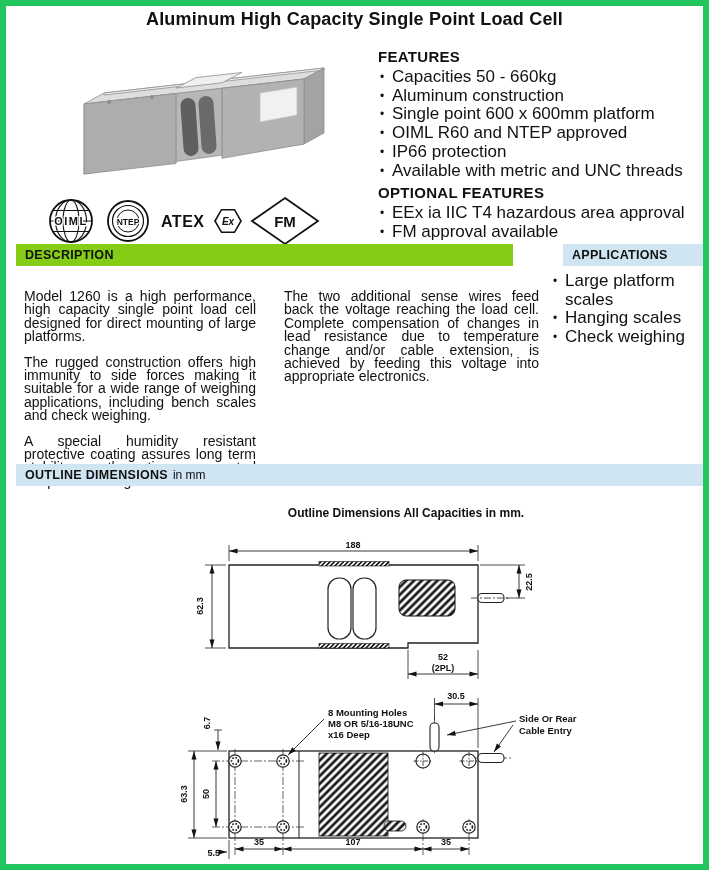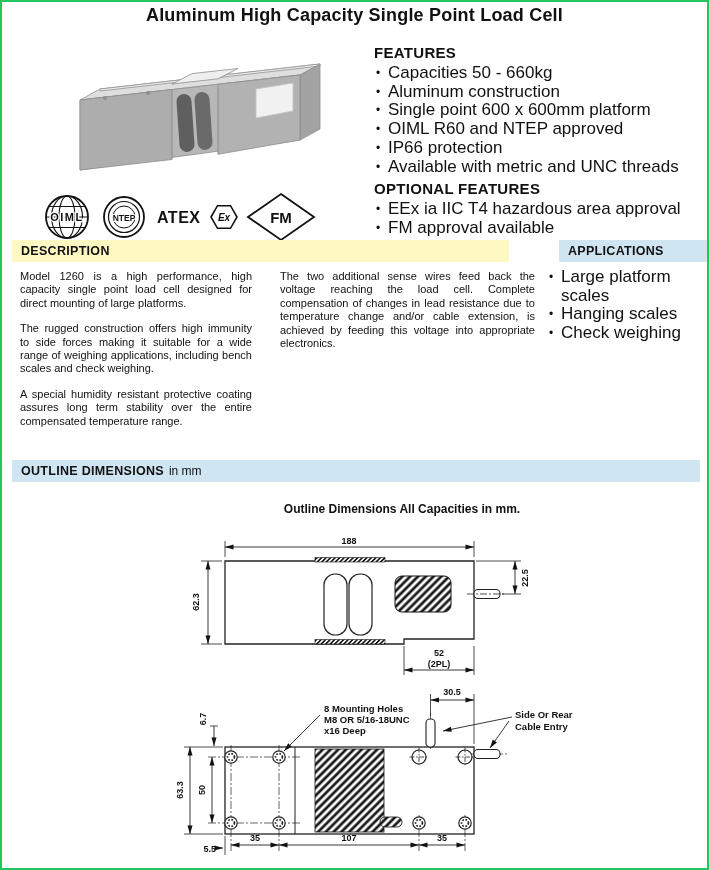--- a/index.html
+++ b/index.html
@@ -1,39 +1,39 @@
 <!DOCTYPE html>
 <html><head>
 <meta charset="utf-8">
 <style>
   html,body{margin:0;padding:0;background:#fff;}
   .page{
     position:relative;width:709px;height:870px;background:#fff;
     font-family:"Liberation Sans",sans-serif;color:#111;
-    border:2px solid #22c55e;box-sizing:border-box;overflow:hidden;
+    border:6px solid #22c55e;box-sizing:border-box;overflow:hidden;
   }
   .title{
     position:absolute;top:3px;left:0;width:100%;text-align:center;
     font-size:18px;font-weight:bold;letter-spacing:.2px;
   }
   
   .features-block{position:absolute;left:372px;top:42px;width:332px;}
   .feat-heading{font-size:15px;font-weight:bold;margin:0 0 3px 0;letter-spacing:.3px;}
   .feat-heading.optional{margin-top:4px;}
   ul.bullets{margin:0;padding:0;list-style:none;}
   ul.bullets li{position:relative;font-size:17px;line-height:18.7px;padding-left:14px;}
   ul.bullets li::before{content:"\2022";position:absolute;left:2px;font-size:12px;}
   
   .bar{
     position:absolute;height:22px;line-height:22px;font-weight:bold;font-size:12.5px;
     padding-left:9px;box-sizing:border-box;letter-spacing:.3px;
   }
   .bar .suffix{font-weight:normal;letter-spacing:0;margin-left:5px;font-size:12px;}
   
-  .txtcol{position:absolute;top:268px;font-size:11px;line-height:13.4px;text-align:justify;}
+  .txtcol{position:absolute;top:284px;font-size:14px;line-height:13.4px;text-align:justify;}
   .txtcol p{margin:0 0 12px 0;}
   .apps-list{position:absolute;left:545px;top:266px;width:160px;}
   .apps-list li{font-size:11.5px;line-height:19px;}
   .caption{
     position:absolute;left:220px;top:500px;width:360px;text-align:center;
     font-weight:bold;font-size:12px;
   }
   .absimg{position:absolute;}
   svg text{font-family:"Liberation Sans",sans-serif;}
 </style>
@@ -104,21 +104,21 @@
       <li>IP66 protection</li>
       <li>Available with metric and UNC threads</li>
     </ul>
     <div class="feat-heading optional">OPTIONAL FEATURES</div>
     <ul class="bullets">
       <li>EEx ia IIC T4 hazardous area approval</li>
       <li>FM approval available</li>
     </ul>
   </div>
 
-  <div class="bar" style="left:10px;top:238px;width:497px;background:#fef9c3;">
+  <div class="bar" style="left:10px;top:238px;width:497px;background:#84cc16;">
     <span>DESCRIPTION</span>
   </div>
   <div class="bar" style="left:557px;top:238px;width:155px;background:#cfe5f2;">
     <span>APPLICATIONS</span>
   </div>
 
   <div class="txtcol" style="left:18px;width:232px;">
     <p>Model 1260 is a high performance, high capacity single point load cell designed for direct mounting of large platforms.</p>
     <p>The rugged construction offers high immunity to side forces making it suitable for a wide range of weighing applications, including bench scales and check weighing.</p>
     <p>A special humidity resistant protective coating assures long term stability over the entire compensated temperature range.</p>

